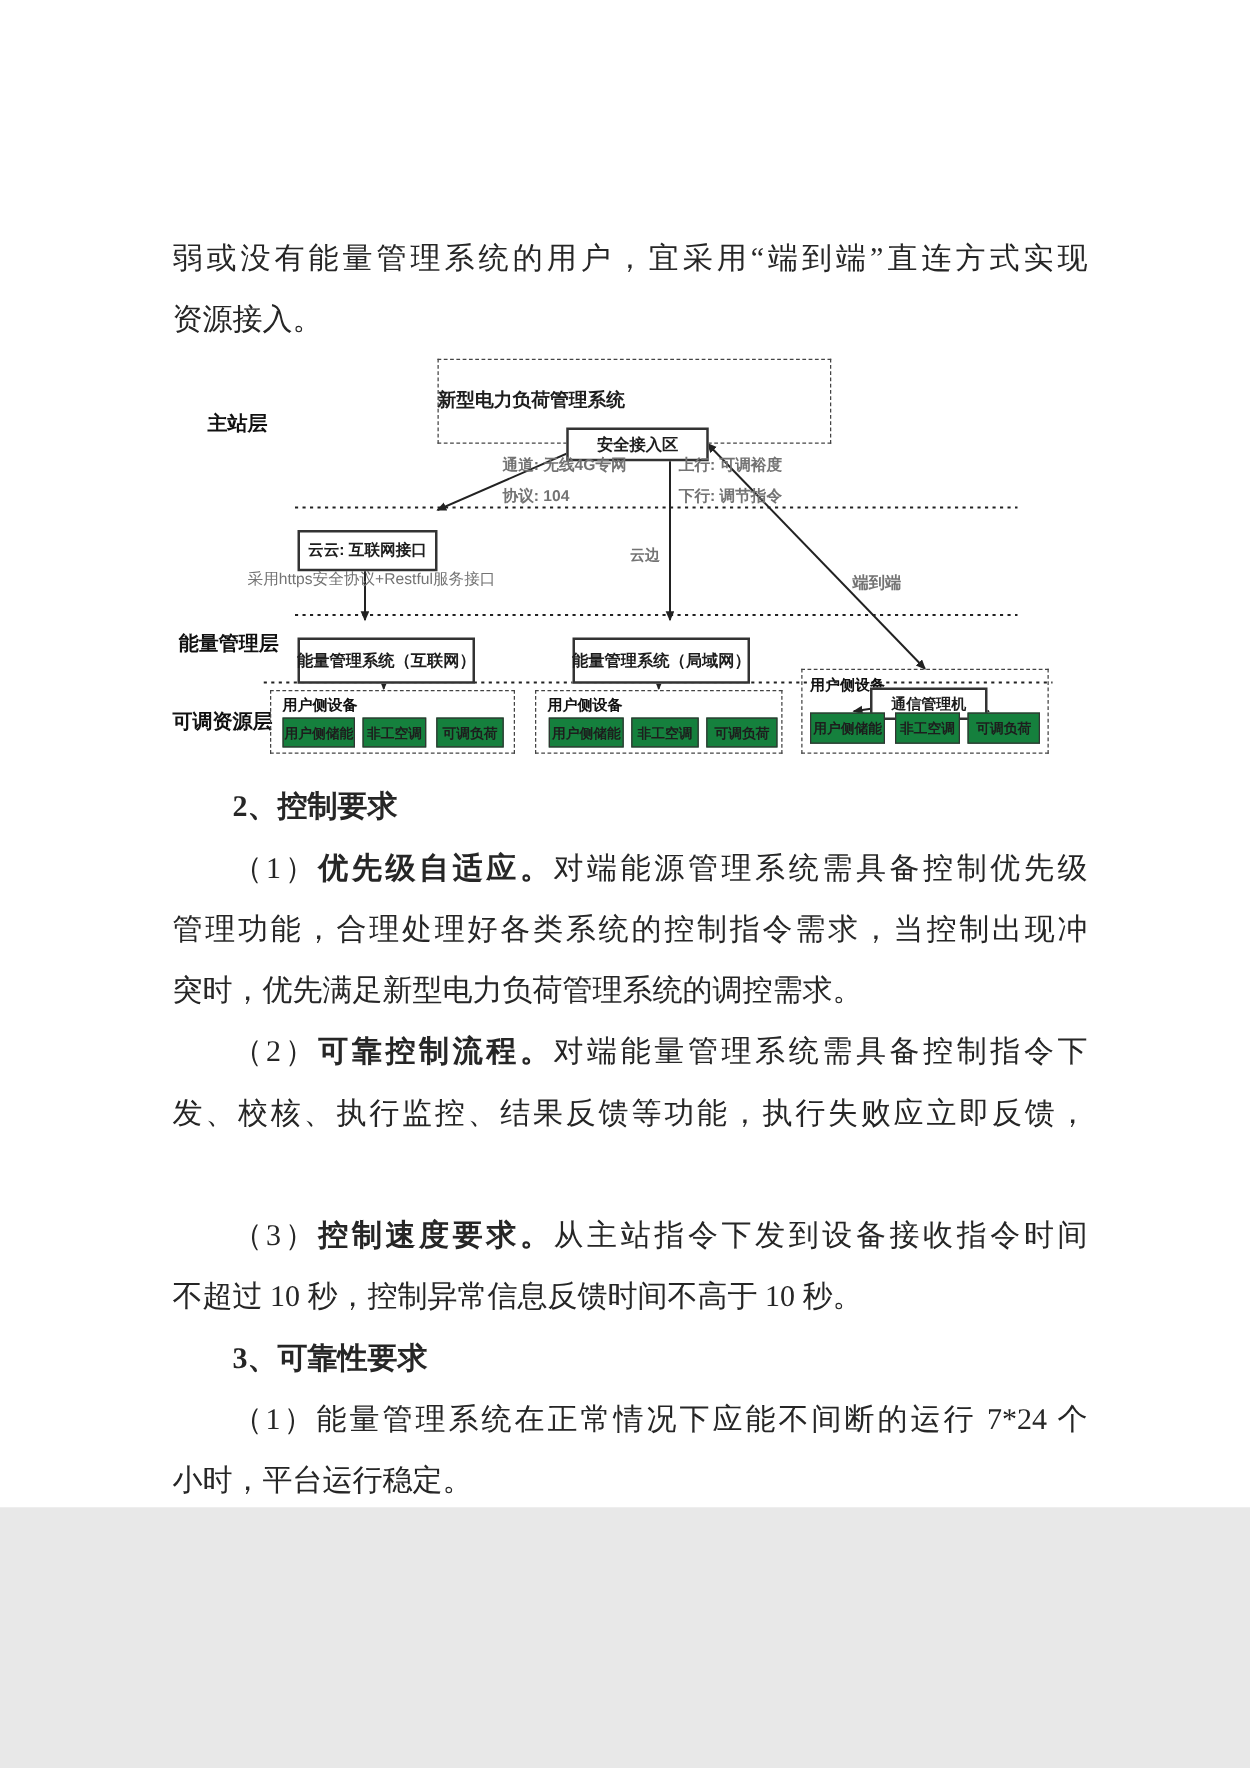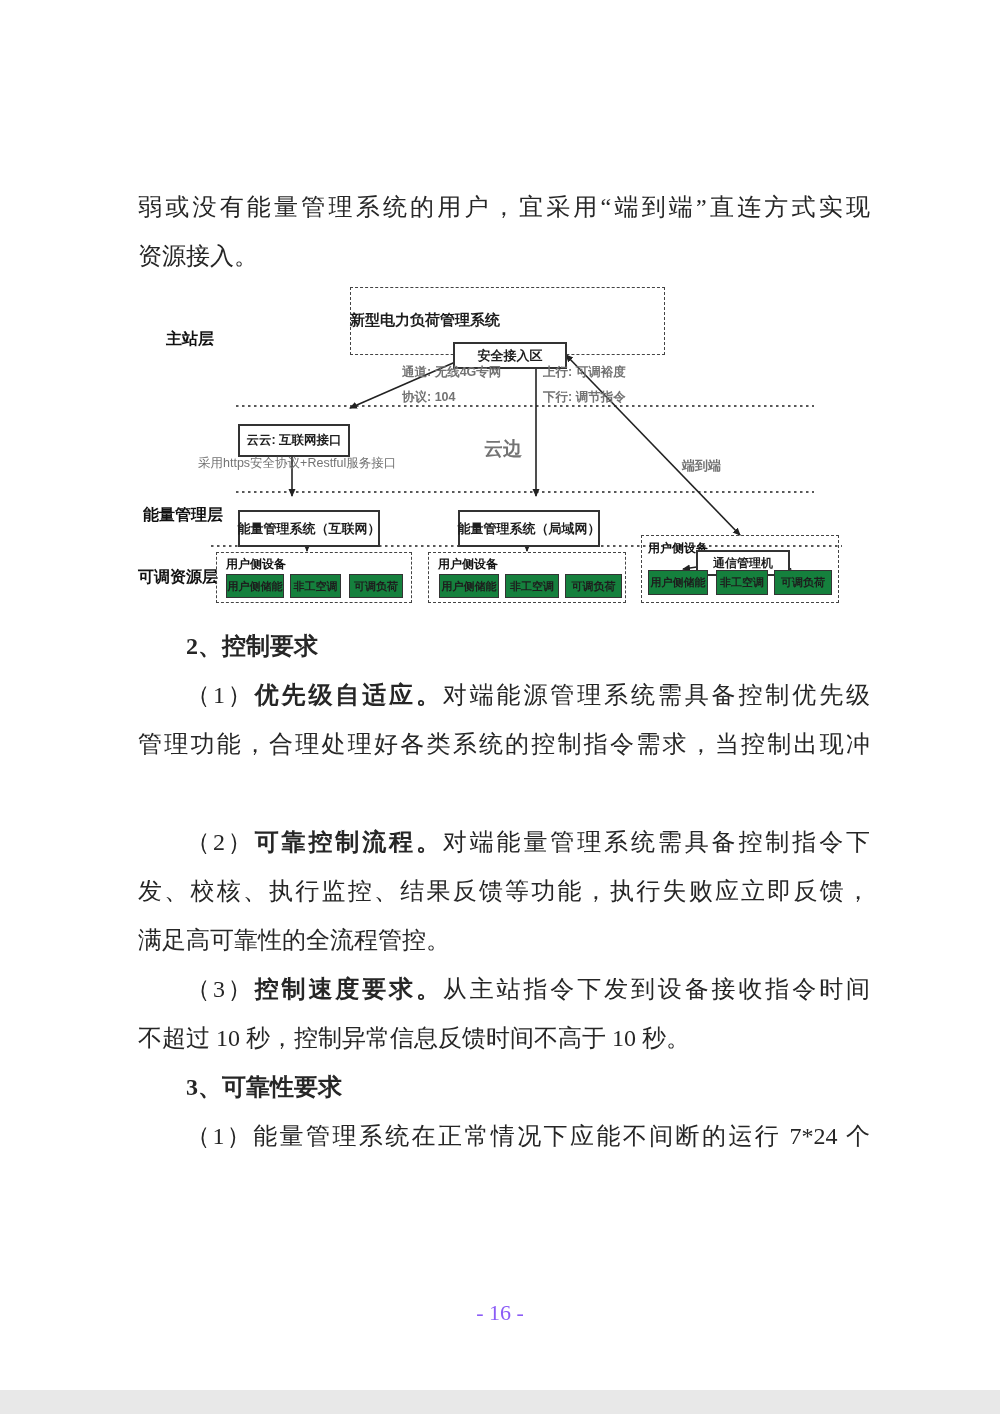--- a/index.html
+++ b/index.html
@@ -1,18 +1,18 @@
 <!DOCTYPE html>
 <html><head>
 <meta charset="utf-8">
 <style>
   html,body{margin:0;padding:0;background:#e8e8e8;}
   .page{
     position:relative;
-    width:1000px;height:1390px;
+    width:1000px;height:1206px;
     margin:0 auto;
     background:#ffffff;
     font-family:"Liberation Serif","DejaVu Serif",serif;
     color:#262626;
     overflow:hidden;
   }
   
   .textline{
     position:absolute;
     left:138px;width:732px;
@@ -117,21 +117,21 @@
     <div class="dbox" style="left:317px;top:45px;width:110px;height:23px">安全接入区</div>
     <div class="layer-label" style="left:30px;top:44px">主站层</div>
 
     <div class="note" style="left:266px;top:79px">通道: 无线4G专网</div>
     <div class="note" style="left:266px;top:104px">协议: 104</div>
     <div class="note" style="left:407px;top:79px">上行: 可调裕度</div>
     <div class="note" style="left:407px;top:104px">下行: 调节指令</div>
 
     <div class="dbox" style="left:102px;top:127px;width:108px;height:29px;font-size:12.5px">云云: 互联网接口</div>
     <div class="note" style="left:62px;top:170px;font-weight:500">采用https安全协议+Restful服务接口</div>
-    <div class="note" style="left:348px;top:151px;font-size:19px">云边</div>
+    <div class="note" style="left:368px;top:151px;font-size:12px">云边</div>
     <div class="note" style="left:546px;top:172px;font-size:13px">端到端</div>
 
     <div class="layer-label" style="left:7px;top:220px">能量管理层</div>
     <div class="dbox" style="left:102px;top:213px;width:138px;height:33px">能量管理系统（互联网）</div>
     <div class="dbox" style="left:322px;top:213px;width:138px;height:33px">能量管理系统（局域网）</div>
 
     <div class="layer-label" style="left:2px;top:282px">可调资源层</div>
 
     <div class="dash-outline" style="left:80px;top:267px;width:194px;height:49px"></div>
     <div class="grp-label" style="left:90px;top:271px">用户侧设备</div>
@@ -149,23 +149,24 @@
     <div class="grp-label" style="left:512px;top:255px">用户侧设备</div>
     <div class="dbox" style="left:560px;top:253px;width:90px;height:22px;font-size:12px">通信管理机</div>
     <div class="devbox" style="left:512px;top:285px;width:58px;height:23px">用户侧储能</div>
     <div class="devbox" style="left:580px;top:285px;width:50px;height:23px">非工空调</div>
     <div class="devbox" style="left:638px;top:285px;width:56px;height:23px">可调负荷</div>
   </div>
 
   <div class="textline ind" style="top:622px"><span></span><span class="b">2、控制要求</span><span></span></div>
   <div class="textline ind fill" style="top:671px"><span>（1）</span><span class="b">优先级自适应。</span><span>对端能源管理系统需具备控制优先级</span></div>
   <div class="textline fill" style="top:720px"><span></span><span class="b"></span><span>管理功能，合理处理好各类系统的控制指令需求，当控制出现冲</span></div>
+  <div class="textline" style="top:769px"><span></span><span class="b"></span><span>突时，优先满足新型电力负荷管理系统的调控需求。</span></div>
   <div class="textline ind fill" style="top:818px"><span>（2）</span><span class="b">可靠控制流程。</span><span>对端能量管理系统需具备控制指令下</span></div>
   <div class="textline fill" style="top:867px"><span></span><span class="b"></span><span>发、校核、执行监控、结果反馈等功能，执行失败应立即反馈，</span></div>
-  <div class="textline" style="top:916px"><span></span><span class="b"></span><span>满足高可靠性的全流程管控。</span></div>
   <div class="textline ind fill" style="top:965px"><span>（3）</span><span class="b">控制速度要求。</span><span>从主站指令下发到设备接收指令时间</span></div>
   <div class="textline" style="top:1014px"><span></span><span class="b"></span><span>不超过 10 秒，控制异常信息反馈时间不高于 10 秒。</span></div>
   <div class="textline ind" style="top:1063px"><span></span><span class="b">3、可靠性要求</span><span></span></div>
   <div class="textline ind fill" style="top:1112px"><span>（1）</span><span class="b"></span><span>能量管理系统在正常情况下应能不间断的运行 7*24 个</span></div>
+  <div class="textline" style="top:1161px"><span></span><span class="b"></span><span>小时，平台运行稳定。</span></div>
 
   <div class="footer">- 16 -</div>
 
 </div>
 
 </body></html>

